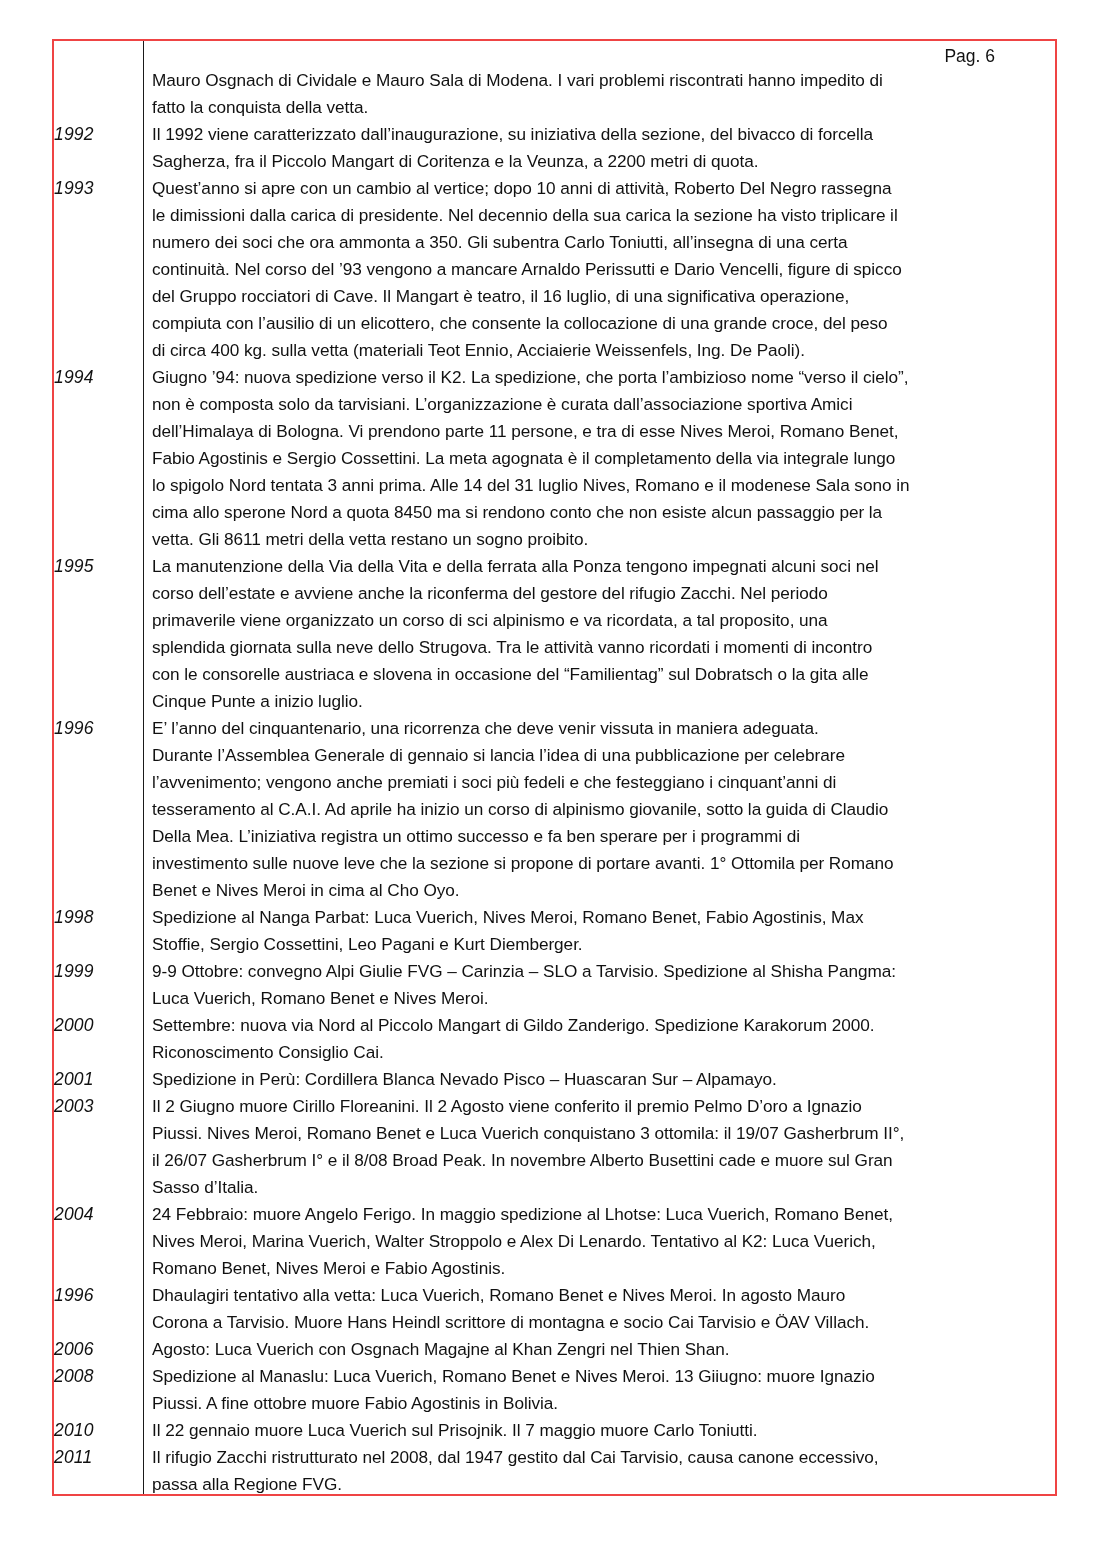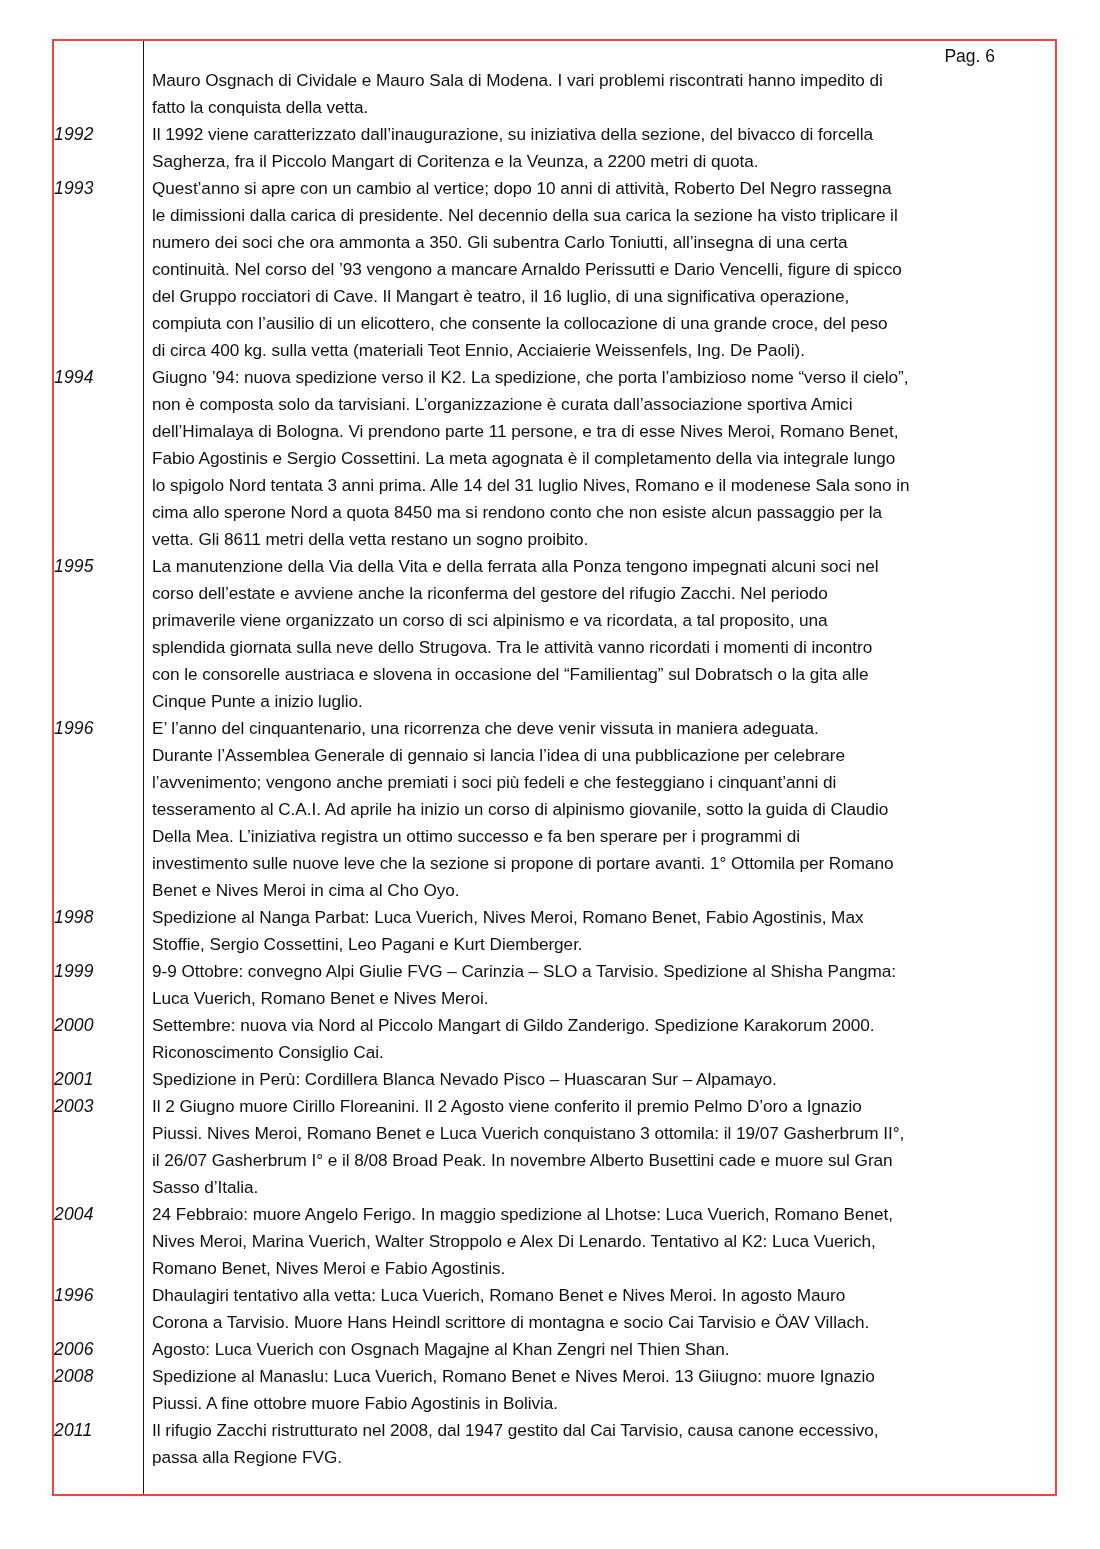--- a/index.html
+++ b/index.html
@@ -165,18 +165,22 @@
     <div class="row">
       <div class="row-year">2006</div>
       <div class="row-text">Agosto: Luca Vuerich con Osgnach Magajne al Khan Zengri nel Thien Shan.</div>
     </div>
     <div class="row">
       <div class="row-year">2008</div>
       <div class="row-text">Spedizione al Manaslu:  Luca Vuerich, Romano Benet e Nives Meroi. 13 Giiugno: muore Ignazio
 Piussi. A fine ottobre muore Fabio Agostinis in Bolivia.</div>
     </div>
     <div class="row">
+      <div class="row-year">2010</div>
+      <div class="row-text">Il 22 gennaio muore Luca Vuerich sul Prisojnik.  Il 7 maggio muore Carlo Toniutti.</div>
+    </div>
+    <div class="row">
       <div class="row-year">2011</div>
       <div class="row-text">Il rifugio Zacchi ristrutturato nel 2008, dal 1947 gestito dal Cai Tarvisio, causa canone eccessivo,
 passa alla Regione FVG.</div>
     </div>
   </div>
 </div>
 
 </body></html>

